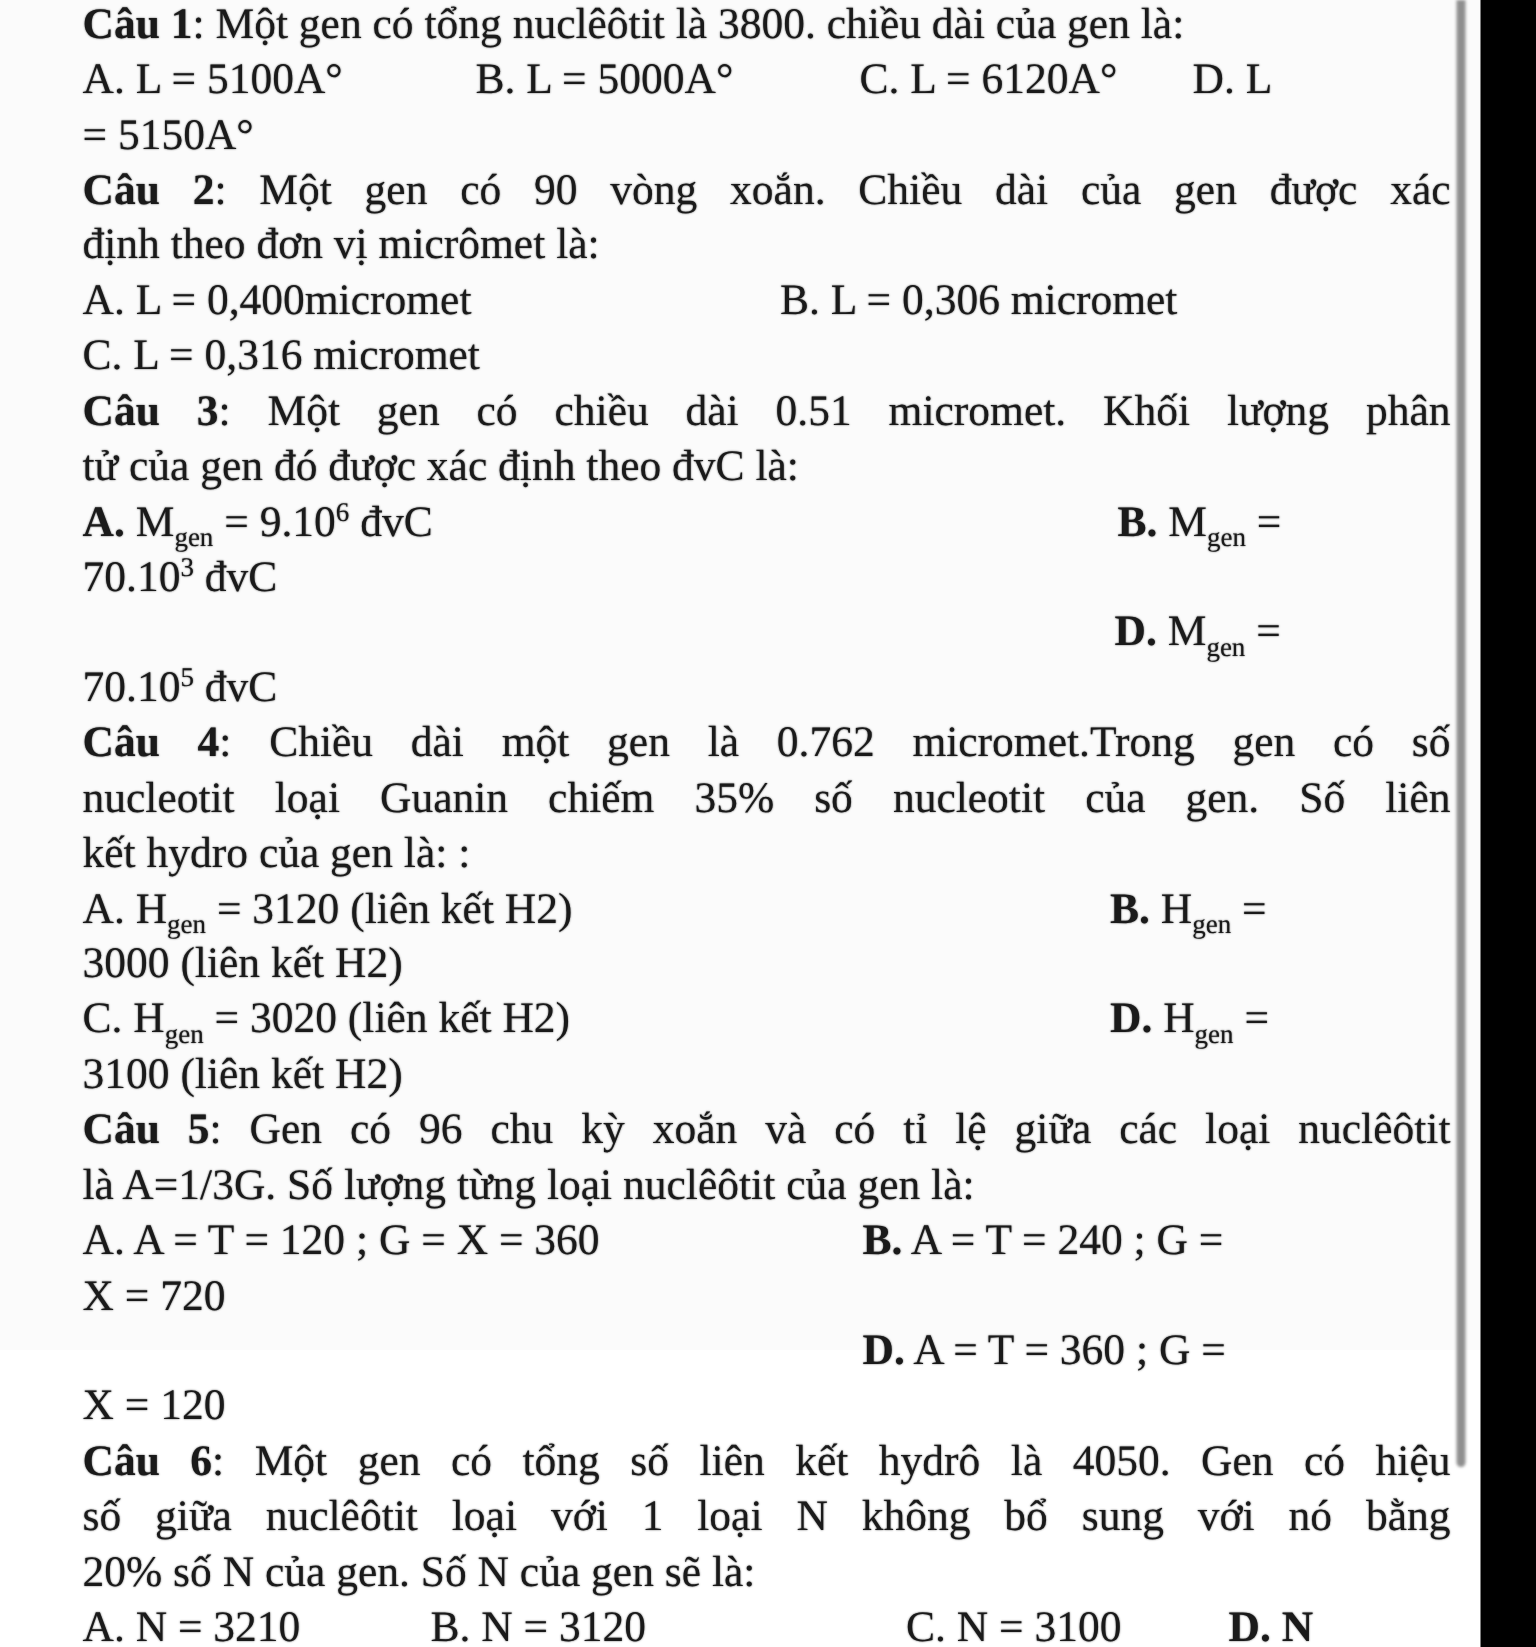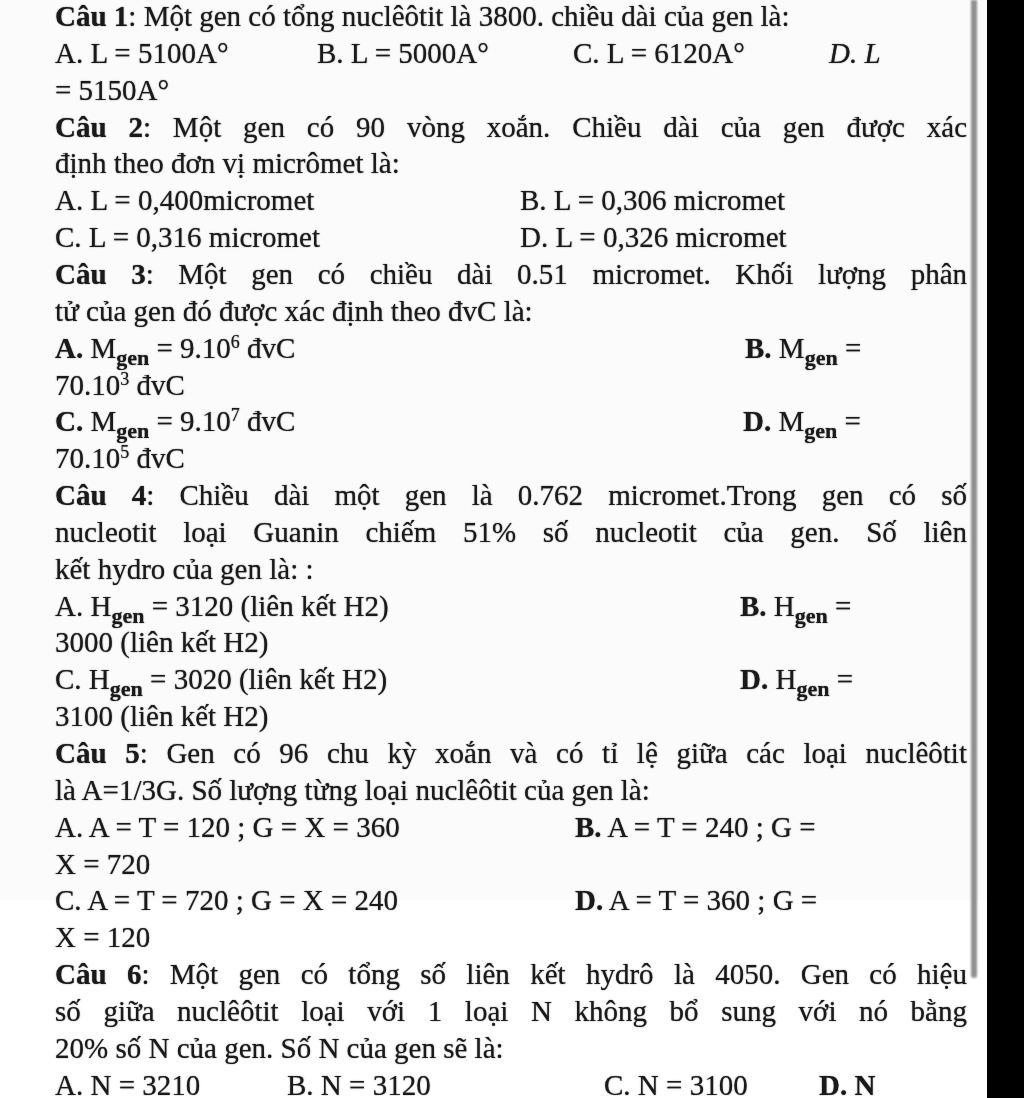--- a/index.html
+++ b/index.html
@@ -27,21 +27,21 @@
     position:absolute;top:0;
     text-shadow:0 0 1.2px rgba(25,25,25,.8);
   }
   .chunk.justify{
     white-space:normal;
     text-align:justify;
     text-align-last:justify;
     -moz-text-align-last:justify;
   }
   .b{font-weight:bold;}
-  .sub{font-size:22px;position:relative;top:7px;font-weight:bold;}
+  .sub{font-size:18px;position:relative;top:7px;}
   .sup{font-size:18px;position:relative;top:-10px;}
   .edge-line{
     position:absolute;left:971px;top:0;width:6px;height:978px;
     background:#8f8f8f;
     border-radius:0 0 4px 4px;
     filter:blur(1px);
   }
   .side-bar{
     position:absolute;left:987px;top:0;width:37px;height:1098px;
     background:#000000;
@@ -53,70 +53,68 @@
 <div class="page" style="background: rgb(251, 251, 251);">
   <div class="content" style="color: rgb(26, 26, 26);">
       <div>
         <div class="line" style="top: -2px;">
           <span class="chunk" style="left: 55px;"><span class="b">Câu 1</span><span>: Một gen có tổng nuclêôtit là 3800. chiều dài của gen là:</span></span>
         </div>
         <div class="line" style="top: 34.85px;">
           <span class="chunk" style="left: 55px;"><span>A. L = 5100A°</span></span>
           <span class="chunk" style="left: 317px;"><span>B. L = 5000A°</span></span>
           <span class="chunk" style="left: 573px;"><span>C. L = 6120A°</span></span>
-          <span class="chunk" style="left: 829px; font-style: italic;"><span>D. L</span></span>
+          <span class="chunk" style="left: 795px;"><span>D. L</span></span>
         </div>
         <div class="line" style="top: 71.7px;">
           <span class="chunk" style="left: 55px;"><span>= 5150A°</span></span>
         </div>
       </div>
       <div>
         <div class="line" style="top: 108.55px;">
           <span class="chunk justify" style="left: 55px; width: 912px;"><span class="b">Câu 2</span><span>: Một gen có 90 vòng xoắn. Chiều dài của gen được xác</span></span>
         </div>
         <div class="line" style="top: 145.4px;">
           <span class="chunk" style="left: 55px;"><span>định theo đơn vị micrômet là:</span></span>
         </div>
         <div class="line" style="top: 182.25px;">
           <span class="chunk" style="left: 55px;"><span>A. L = 0,400micromet</span></span>
           <span class="chunk" style="left: 520px;"><span>B. L = 0,306 micromet</span></span>
         </div>
         <div class="line" style="top: 219.1px;">
           <span class="chunk" style="left: 55px;"><span>C. L = 0,316 micromet</span></span>
-          <span class="chunk" style="left: 520px;"><span>D. L = 0,326 micromet</span></span>
         </div>
       </div>
       <div>
         <div class="line" style="top: 255.95px;">
           <span class="chunk justify" style="left: 55px; width: 912px;"><span class="b">Câu 3</span><span>: Một gen có chiều dài 0.51 micromet. Khối lượng phân</span></span>
         </div>
         <div class="line" style="top: 292.8px;">
           <span class="chunk" style="left: 55px;"><span>tử của gen đó được xác định theo đvC là:</span></span>
         </div>
         <div class="line" style="top: 329.65px;">
           <span class="chunk" style="left: 55px;"><span class="b">A.</span><span> M</span><span class="sub">gen</span><span> = 9.10</span><span class="sup">6</span><span> đvC</span></span>
           <span class="chunk" style="left: 745px;"><span class="b">B.</span><span> M</span><span class="sub">gen</span><span> =</span></span>
         </div>
         <div class="line" style="top: 366.5px;">
           <span class="chunk" style="left: 55px;"><span>70.10</span><span class="sup">3</span><span> đvC</span></span>
         </div>
         <div class="line" style="top: 403.35px;">
-          <span class="chunk" style="left: 55px;"><span class="b">C.</span><span> M</span><span class="sub">gen</span><span> = 9.10</span><span class="sup">7</span><span> đvC</span></span>
           <span class="chunk" style="left: 743px;"><span class="b">D.</span><span> M</span><span class="sub">gen</span><span> =</span></span>
         </div>
         <div class="line" style="top: 440.2px;">
           <span class="chunk" style="left: 55px;"><span>70.10</span><span class="sup">5</span><span> đvC</span></span>
         </div>
       </div>
       <div>
         <div class="line" style="top: 477.05px;">
           <span class="chunk justify" style="left: 55px; width: 912px;"><span class="b">Câu 4</span><span>: Chiều dài một gen là 0.762 micromet.Trong gen có số</span></span>
         </div>
         <div class="line" style="top: 513.9px;">
-          <span class="chunk justify" style="left: 55px; width: 912px;"><span>nucleotit loại Guanin chiếm 51% số nucleotit của gen. Số liên</span></span>
+          <span class="chunk justify" style="left: 55px; width: 912px;"><span>nucleotit loại Guanin chiếm 35% số nucleotit của gen. Số liên</span></span>
         </div>
         <div class="line" style="top: 550.75px;">
           <span class="chunk" style="left: 55px;"><span>kết hydro của gen là: :</span></span>
         </div>
         <div class="line" style="top: 587.6px;">
           <span class="chunk" style="left: 55px;"><span>A. H</span><span class="sub">gen</span><span> = 3120 (liên kết H2)</span></span>
           <span class="chunk" style="left: 740px;"><span class="b">B.</span><span> H</span><span class="sub">gen</span><span> =</span></span>
         </div>
         <div class="line" style="top: 624.45px;">
           <span class="chunk" style="left: 55px;"><span>3000 (liên kết H2)</span></span>
@@ -137,21 +135,20 @@
           <span class="chunk" style="left: 55px;"><span>là A=1/3G. Số lượng từng loại nuclêôtit của gen là:</span></span>
         </div>
         <div class="line" style="top: 808.7px;">
           <span class="chunk" style="left: 55px;"><span>A. A = T = 120 ; G = X = 360</span></span>
           <span class="chunk" style="left: 575px;"><span class="b">B.</span><span> A = T = 240 ; G =</span></span>
         </div>
         <div class="line" style="top: 845.55px;">
           <span class="chunk" style="left: 55px;"><span>X = 720</span></span>
         </div>
         <div class="line" style="top: 882.4px;">
-          <span class="chunk" style="left: 55px;"><span>C. A = T = 720 ; G = X = 240</span></span>
           <span class="chunk" style="left: 575px;"><span class="b">D.</span><span> A = T = 360 ; G =</span></span>
         </div>
         <div class="line" style="top: 919.25px;">
           <span class="chunk" style="left: 55px;"><span>X = 120</span></span>
         </div>
       </div>
       <div>
         <div class="line" style="top: 956.1px;">
           <span class="chunk justify" style="left: 55px; width: 912px;"><span class="b">Câu 6</span><span>: Một gen có tổng số liên kết hydrô là 4050. Gen có hiệu</span></span>
         </div>

